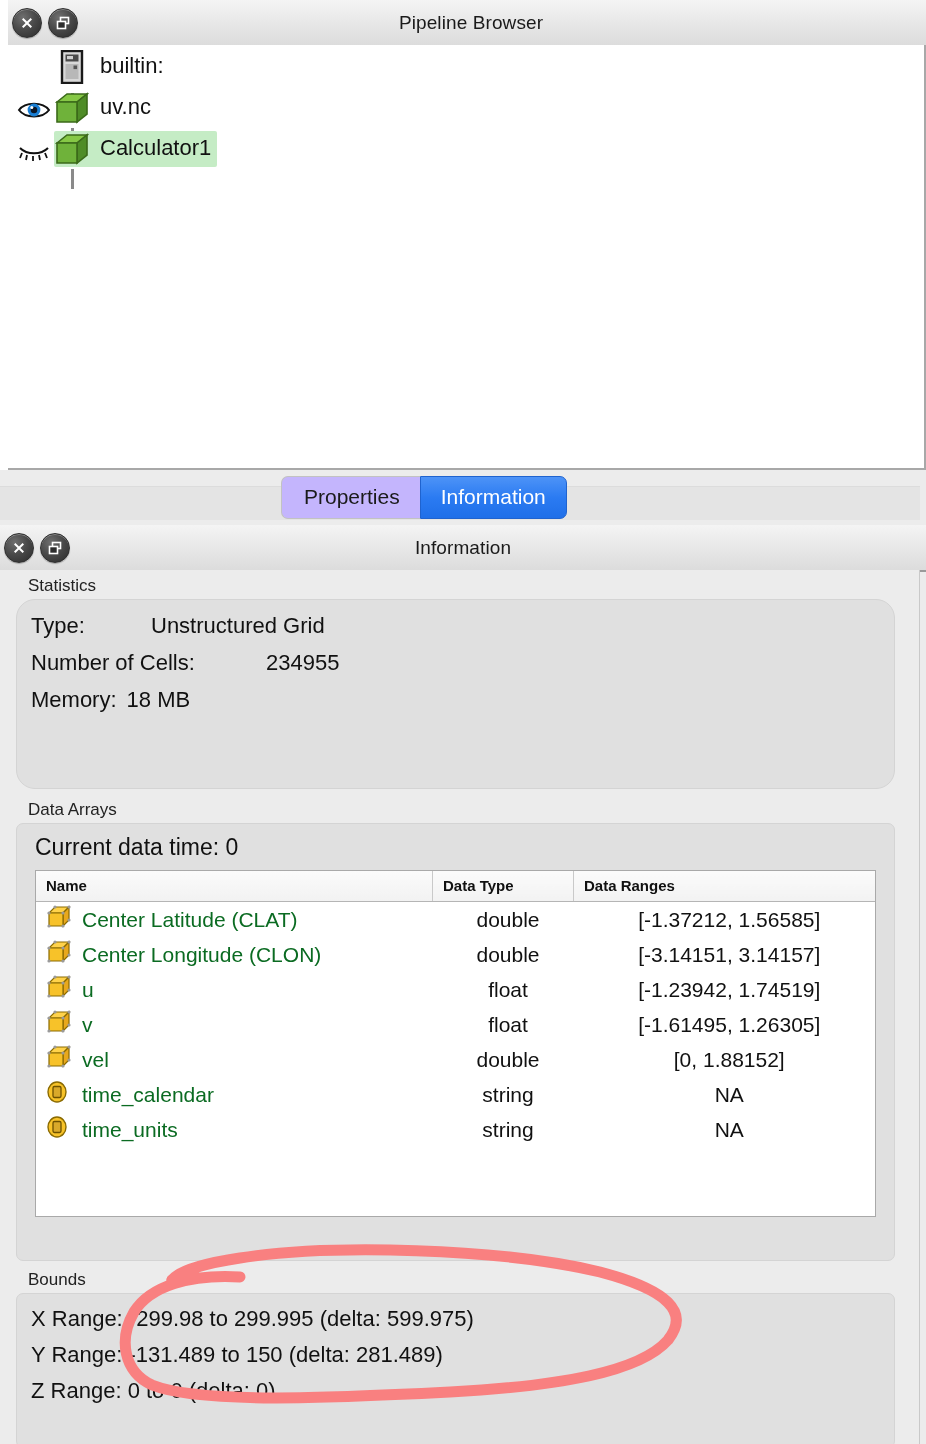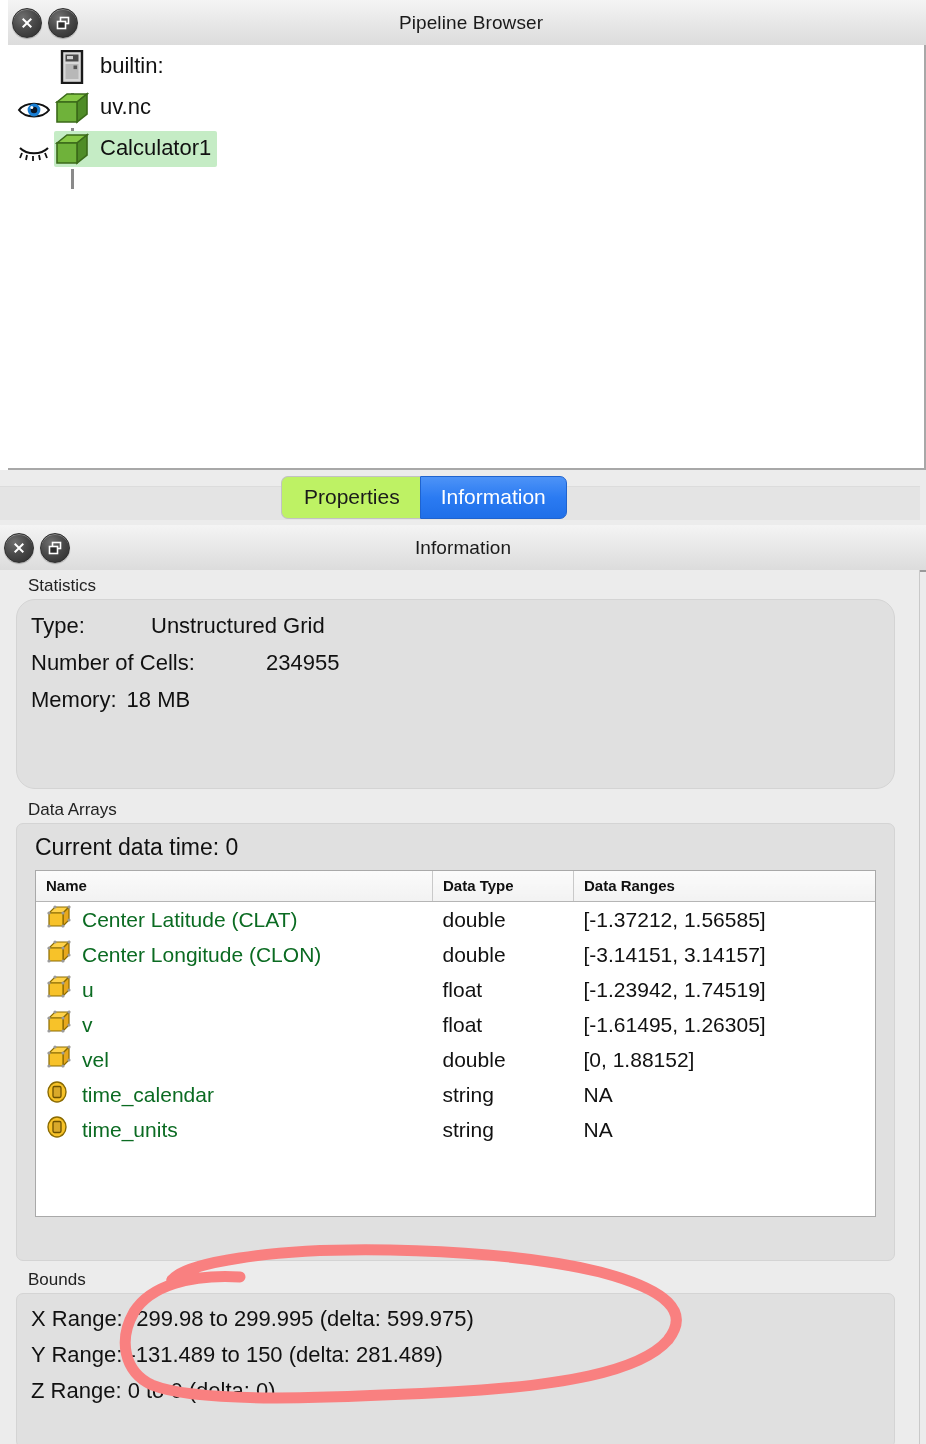--- a/index.html
+++ b/index.html
@@ -126,21 +126,21 @@
   .tabs {
     position: absolute;
     left: 281px; top: 6px;
     display: flex;
     align-items: flex-end;
   }
   .tab {
     font-size: 21px;
     padding: 8px 20px 9px 20px;
     border: 1px solid #c2c2c2;
-    background: #bef264;
+    background: #c4b5fd;
     color: #1a1a1a;
     cursor: pointer;
     line-height: 1.12;
   }
   .tab:first-child {
     border-radius: 7px 0 0 7px;
     border-right: none;
     padding-left: 22px;
   }
   .tab.active {
@@ -225,21 +225,21 @@
     white-space: nowrap;
   }
   table.arrays th + th { border-left: 1px solid #c9c9c9; }
   table.arrays td {
     font-size: 21px;
     color: #0b6b22;
     padding: 3px 0 3px 10px;
     white-space: nowrap;
     vertical-align: middle;
   }
-  table.arrays td.plain { color: #111; }
+  table.arrays td.plain { color: #111; text-align: center; }
   .cellname {
     display: flex;
     align-items: center;
     gap: 10px;
   }
   .col-name  { width: 386px; }
   .col-type  { width: 130px; }
   .col-range { width: auto; margin-top: 16px; }
 
   .bounds-line {

